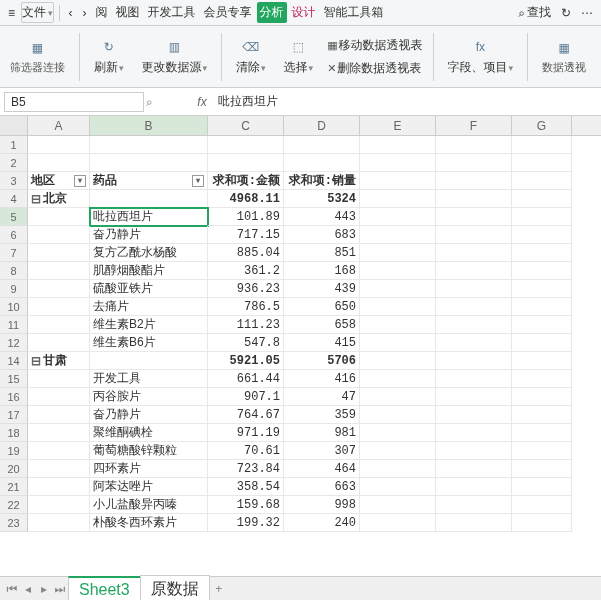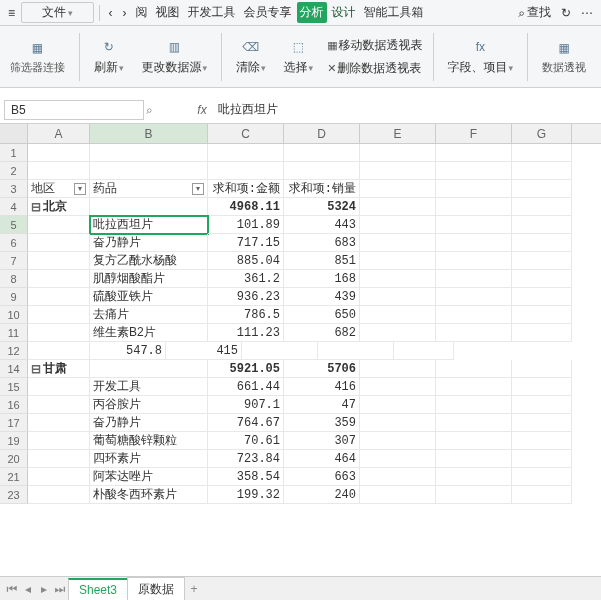--- a/index.html
+++ b/index.html
@@ -1,53 +1,53 @@
 <!DOCTYPE html>
 <html><head>
 <meta charset="utf-8">
 <style>
 *{margin:0;padding:0;box-sizing:border-box;font-family:"Microsoft YaHei","SimSun",sans-serif;font-size:12px;color:#333}
 body{background:#fff;width:601px;height:600px;overflow:hidden;position:relative}
 .topbar{height:26px;background:#f5f6f7;border-bottom:1px solid #d0d0d0;display:flex;align-items:center;padding:0 4px;gap:2px}
 .topbar .sep{width:1px;height:16px;background:#ccc;margin:0 3px}
 .topbar .btn{padding:2px 4px;display:flex;align-items:center;gap:2px;cursor:pointer}
-.topbar .file{border:1px solid #ccc;padding:1px 20px;border-radius:2px}
+.topbar .file{border:1px solid #ccc;padding:1px 0;border-radius:2px}
 .tab{padding:2px 3px}
 .tab.active{background:#22a65f;color:#fff;border-radius:2px}
-.tab.light{color:#14532d}
+.tab.light{color:#be185d}
 .ribbon{height:62px;background:#f5f6f7;border-bottom:1px solid #d0d0d0;display:flex;align-items:center;padding:4px 6px;gap:10px}
 .rgroup{display:flex;flex-direction:column;align-items:center;gap:2px;padding:0 4px}
 .ricon{width:20px;height:20px;display:flex;align-items:center;justify-content:center;color:#5a7a95}
 .rlabel{font-size:11px;color:#555;display:flex;align-items:center;gap:1px}
 .vsep{width:1px;height:48px;background:#d0d0d0}
 .dd{font-size:9px;color:#888}
-.formulabar{height:28px;border-bottom:1px solid #d0d0d0;display:flex;align-items:center;padding-left:4px;margin-top:8px}
+.formulabar{height:28px;border-bottom:1px solid #d0d0d0;display:flex;align-items:center;padding-left:4px;}
 .cellref{width:140px;height:20px;border:1px solid #ccc;padding:0 6px;display:flex;align-items:center;background:#fff}
 .fx{width:20px;text-align:center;font-style:italic;color:#666;margin-left:30px}
 .srch{width:16px;color:#888;margin-left:2px}
 .fval{flex:1;padding:0 6px;height:20px;display:flex;align-items:center}
 .grid{position:relative;width:601px;height:454px;overflow:hidden}
 .colhead{height:20px;display:flex;background:#f0f0f0;border-bottom:1px solid #ccc}
 .corner{width:28px;border-right:1px solid #ccc;background:#e8e8e8}
 .ch{border-right:1px solid #ccc;display:flex;align-items:center;justify-content:center;color:#666;background:#f0f0f0}
 .ch.sel{background:#d8e8d8}
 .rows{overflow:hidden}
 .row{display:flex;height:18px}
 .rh{width:28px;border-right:1px solid #ccc;border-bottom:1px solid #e0e0e0;background:#f0f0f0;display:flex;align-items:center;justify-content:center;color:#666;font-size:11px}
 .rh.sel{background:#d8e8d8}
 .c{border-right:1px solid #e8e8e8;border-bottom:1px solid #e8e8e8;padding:0 3px;display:flex;align-items:center;overflow:hidden;white-space:nowrap}
 .c.r{justify-content:flex-end;font-family:"Courier New",monospace}
 .c.b{font-weight:bold}
-.c.hdr{background:#fff;font-weight:normal}
+.c.hdr{background:#fff;font-weight:bold}
 .c.sel{outline:2px solid #22a65f;outline-offset:-1px;background:#fff}
 .wA{width:62px}.wB{width:118px}.wC{width:76px}.wD{width:76px}.wE{width:76px}.wF{width:76px}.wG{width:60px}
 .filter{width:12px;height:12px;border:1px solid #999;margin-left:auto;display:flex;align-items:center;justify-content:center;font-size:8px;color:#666;background:#fff}
 .sheettabs{position:absolute;bottom:0;left:0;right:0;height:24px;background:#f0f0f0;border-top:1px solid #ccc;display:flex;align-items:center;padding-left:4px}
 .navbtn{width:16px;text-align:center;color:#888}
-.stab{padding:3px 10px;background:#fff;border:1px solid #ccc;border-bottom:none;margin-right:-1px;font-size:12px}
+.stab{padding:3px 10px;background:#fff;border:1px solid #ccc;border-bottom:none;margin-right:-1px;font-size:16px}
 .stab.active{color:#22a65f;border-top:2px solid #22a65f}
 .plus{width:20px;text-align:center;color:#888}
 .tree{color:#666;margin-right:2px}
 </style>
 </head>
 <body>
 
 <div class="topbar">
   <span class="btn">≡</span>
   <span class="btn file">
@@ -241,28 +241,29 @@
         <div class="c wD r">650</div>
         <div class="c wE"></div>
         <div class="c wF"></div>
         <div class="c wG"></div>
       </div>
       <div class="row">
         <div class="rh">11</div>
         <div class="c wA"></div>
         <div class="c wB">维生素B2片</div>
         <div class="c wC r">111.23</div>
-        <div class="c wD r">682</div>
+        <div class="c wD r">658</div>
         <div class="c wE"></div>
         <div class="c wF"></div>
         <div class="c wG"></div>
       </div>
       <div class="row">
         <div class="rh">12</div>
         <div class="c wA"></div>
+        <div class="c wB">维生素B6片</div>
         <div class="c wC r">547.8</div>
         <div class="c wD r">415</div>
         <div class="c wE"></div>
         <div class="c wF"></div>
         <div class="c wG"></div>
       </div>
       <div class="row">
         <div class="rh">14</div>
         <div class="c wA b"><span class="tree">⊟</span>甘肃</div>
         <div class="c wB"></div>
@@ -296,20 +297,30 @@
         <div class="rh">17</div>
         <div class="c wA"></div>
         <div class="c wB">奋乃静片</div>
         <div class="c wC r">764.67</div>
         <div class="c wD r">359</div>
         <div class="c wE"></div>
         <div class="c wF"></div>
         <div class="c wG"></div>
       </div>
       <div class="row">
+        <div class="rh">18</div>
+        <div class="c wA"></div>
+        <div class="c wB">聚维酮碘栓</div>
+        <div class="c wC r">971.19</div>
+        <div class="c wD r">981</div>
+        <div class="c wE"></div>
+        <div class="c wF"></div>
+        <div class="c wG"></div>
+      </div>
+      <div class="row">
         <div class="rh">19</div>
         <div class="c wA"></div>
         <div class="c wB">葡萄糖酸锌颗粒</div>
         <div class="c wC r">70.61</div>
         <div class="c wD r">307</div>
         <div class="c wE"></div>
         <div class="c wF"></div>
         <div class="c wG"></div>
       </div>
       <div class="row">
@@ -321,20 +332,30 @@
         <div class="c wE"></div>
         <div class="c wF"></div>
         <div class="c wG"></div>
       </div>
       <div class="row">
         <div class="rh">21</div>
         <div class="c wA"></div>
         <div class="c wB">阿苯达唑片</div>
         <div class="c wC r">358.54</div>
         <div class="c wD r">663</div>
+        <div class="c wE"></div>
+        <div class="c wF"></div>
+        <div class="c wG"></div>
+      </div>
+      <div class="row">
+        <div class="rh">22</div>
+        <div class="c wA"></div>
+        <div class="c wB">小儿盐酸异丙嗪</div>
+        <div class="c wC r">159.68</div>
+        <div class="c wD r">998</div>
         <div class="c wE"></div>
         <div class="c wF"></div>
         <div class="c wG"></div>
       </div>
       <div class="row">
         <div class="rh">23</div>
         <div class="c wA"></div>
         <div class="c wB">朴酸冬西环素片</div>
         <div class="c wC r">199.32</div>
         <div class="c wD r">240</div>

